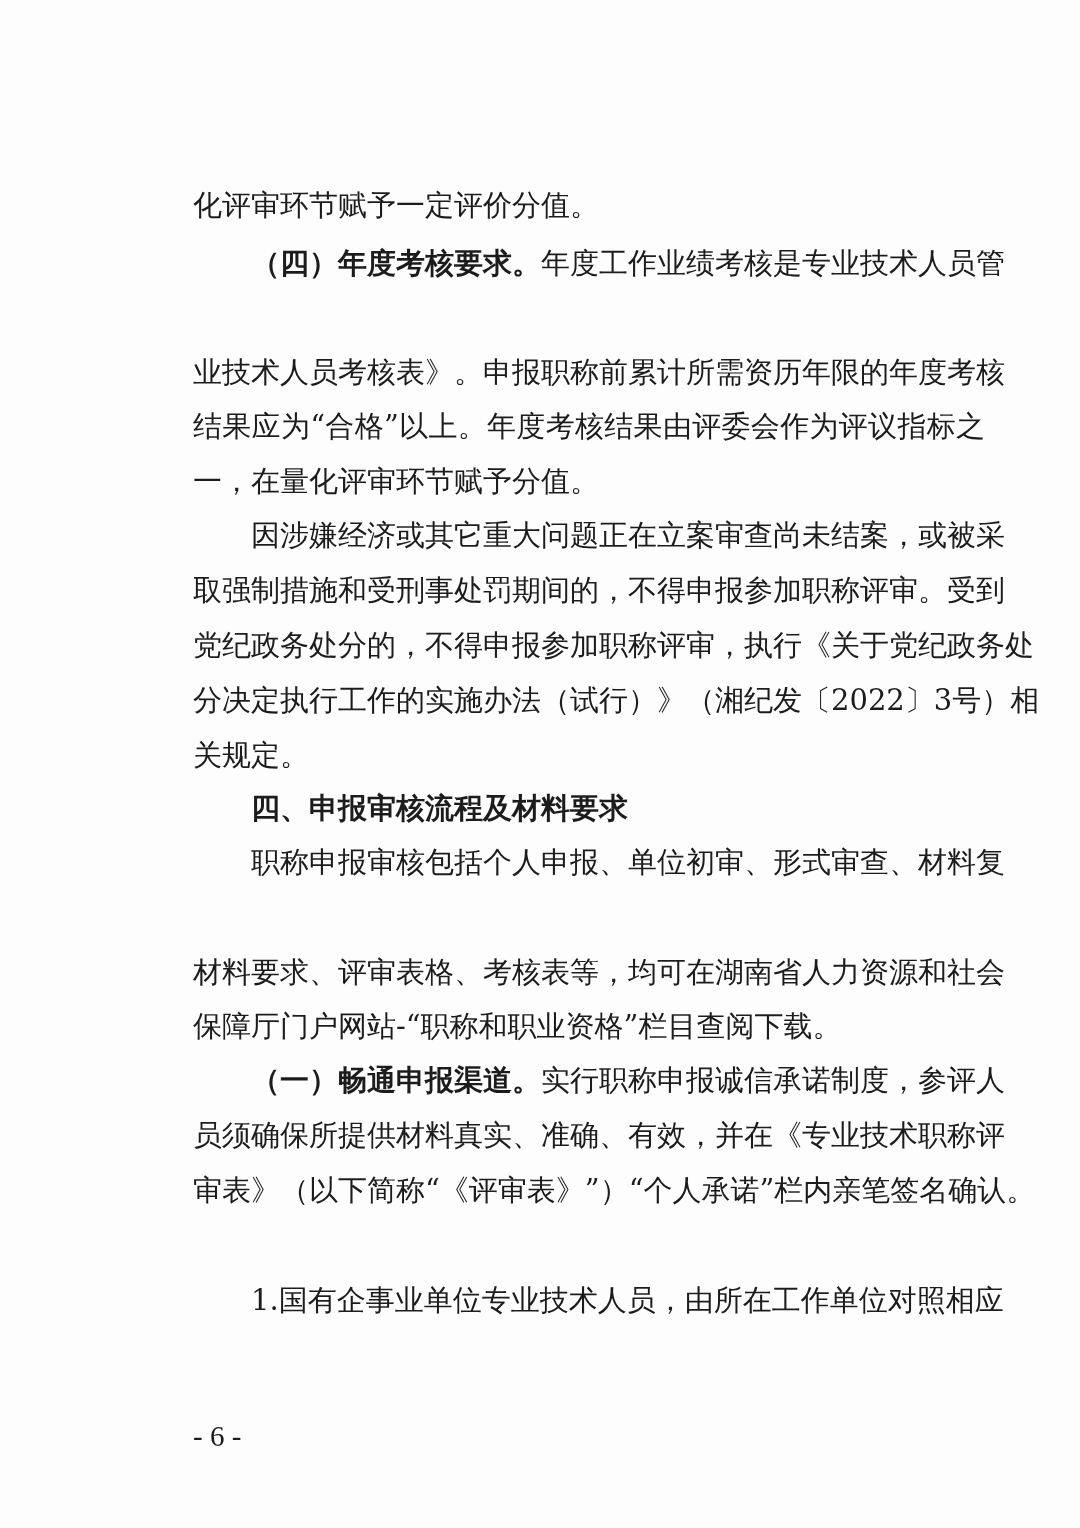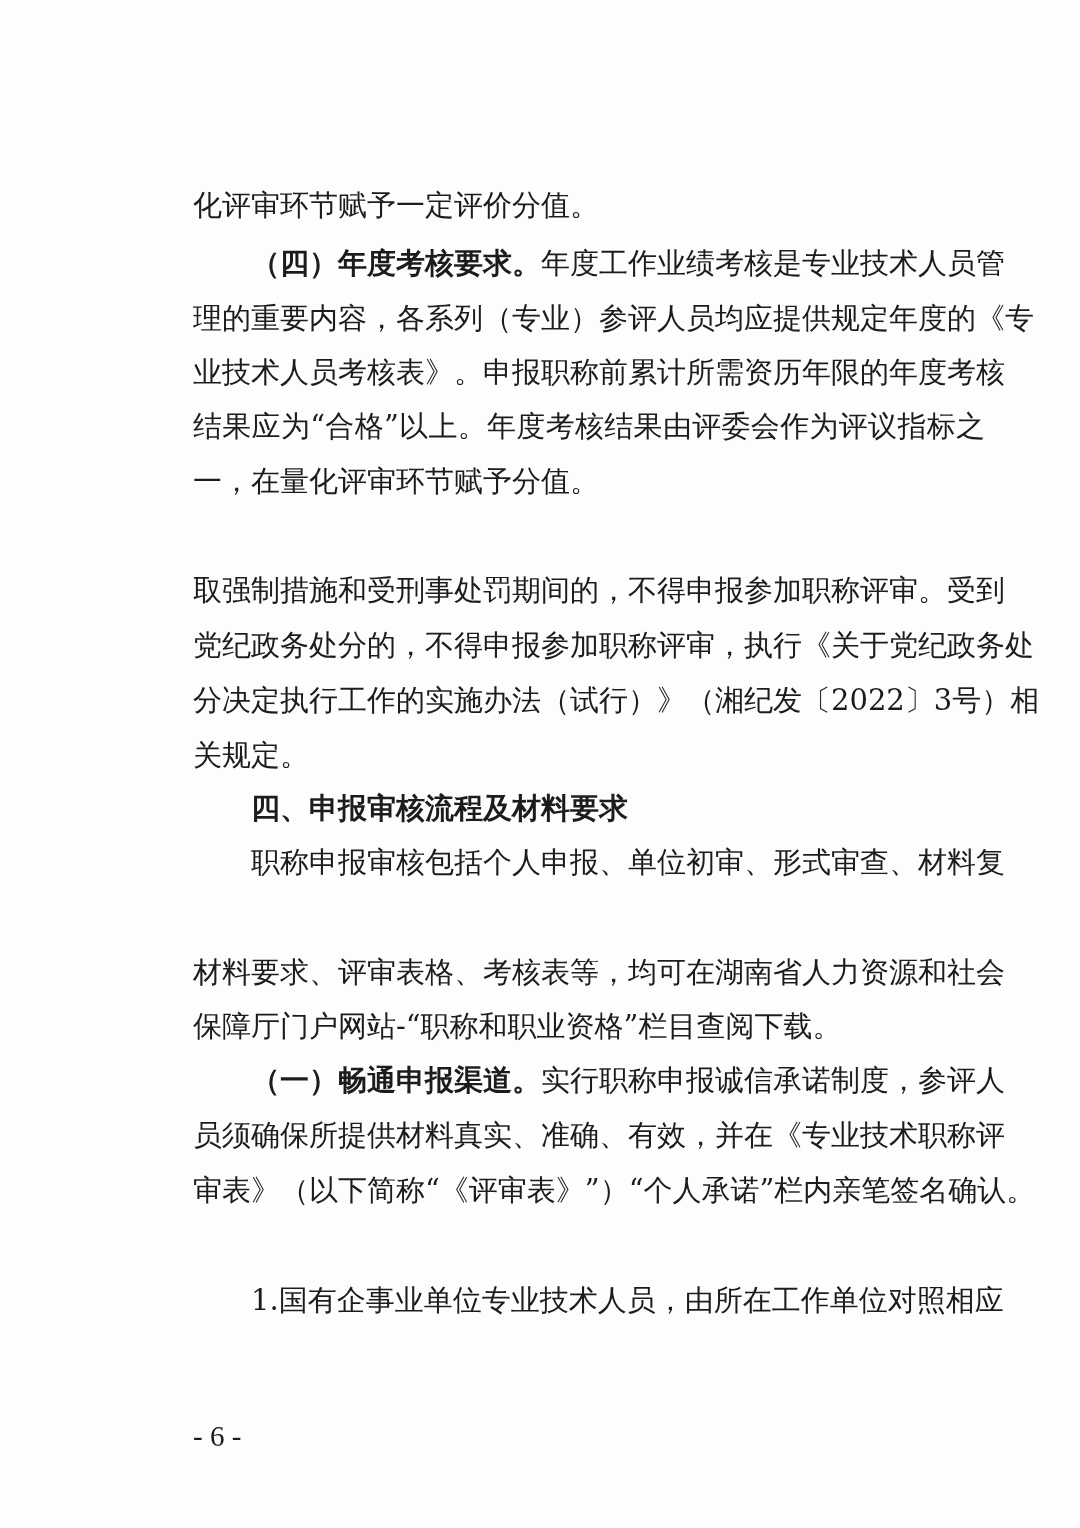--- a/index.html
+++ b/index.html
@@ -60,36 +60,36 @@
 <div class="page">
 
   <div class="line last" style="top:185px;">
     <span>化评审环节赋予一定评价分值。</span>
   </div>
 
   <div class="line indent" style="top:243px;">
     <span class="bold-lead">（四）年度考核要求。</span><span>年度工作业绩考核是专业技术人员管</span>
   </div>
 
-  <div class="line" style="top:298px;">
-    <span>理的重要内容，各系列（专业）参评人员均应提供规定年度的《专</span>
-  </div>
 
   <div class="line" style="top:352px;">
     <span>业技术人员考核表》。申报职称前累计所需资历年限的年度考核</span>
   </div>
 
   <div class="line" style="top:406px;">
     <span>结果应为“合格”以上。年度考核结果由评委会作为评议指标之</span>
   </div>
 
   <div class="line last" style="top:461px;">
     <span>一，在量化评审环节赋予分值。</span>
   </div>
 
+  <div class="line indent" style="top:515px;">
+    <span>因涉嫌经济或其它重大问题正在立案审查尚未结案，或被采</span>
+  </div>
 
   <div class="line" style="top:570px;">
     <span>取强制措施和受刑事处罚期间的，不得申报参加职称评审。受到</span>
   </div>
 
   <div class="line" style="top:625px;">
     <span>党纪政务处分的，不得申报参加职称评审，执行《关于党纪政务处</span>
   </div>
 
   <div class="line" style="top:680px;">

